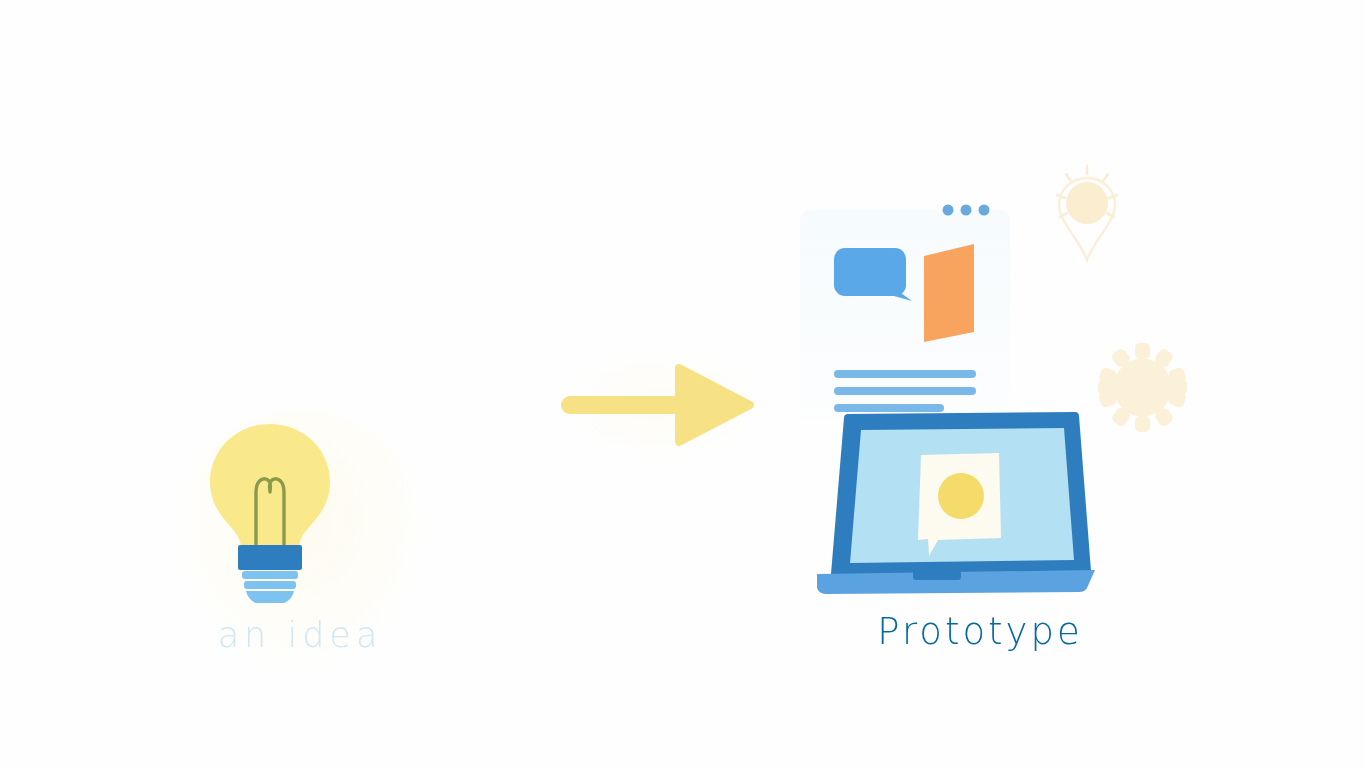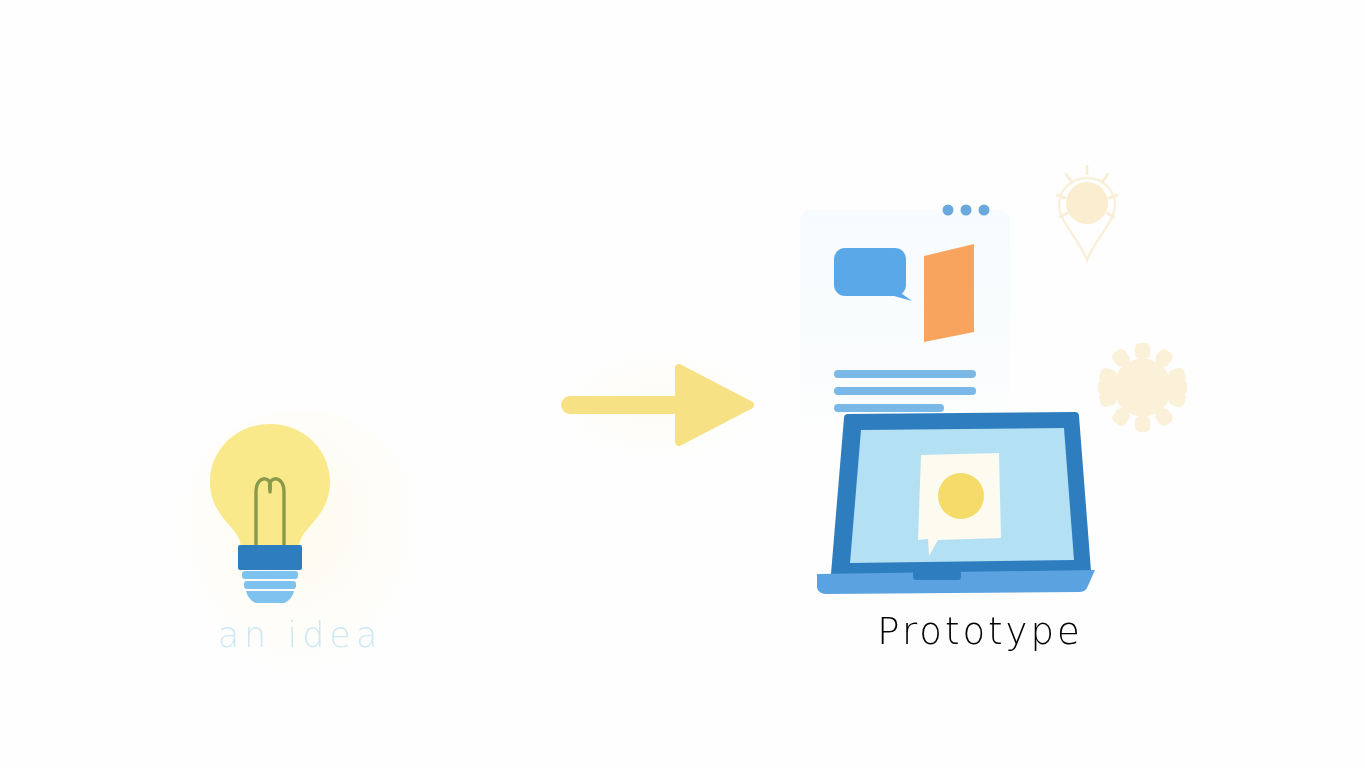--- a/index.html
+++ b/index.html
@@ -113,21 +113,21 @@
   }
   #proto-label {
     position: absolute;
     left: 0px;
     top: 470px;
     width: 380px;
     text-align: center;
     font-size: 37px;
     font-weight: 300;
     letter-spacing: 3px;
-    color: #000000;
+    color: #0369a1;
   }
 
   
   #pin-icon {
     position: absolute;
     left: 252px;
     top: 20px;
     width: 90px;
     height: 110px;
   }

